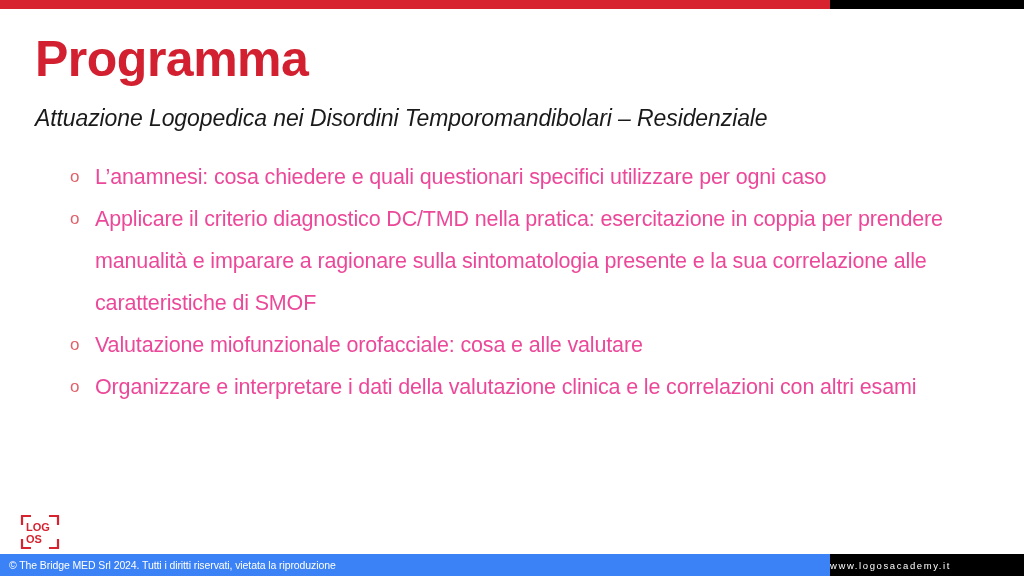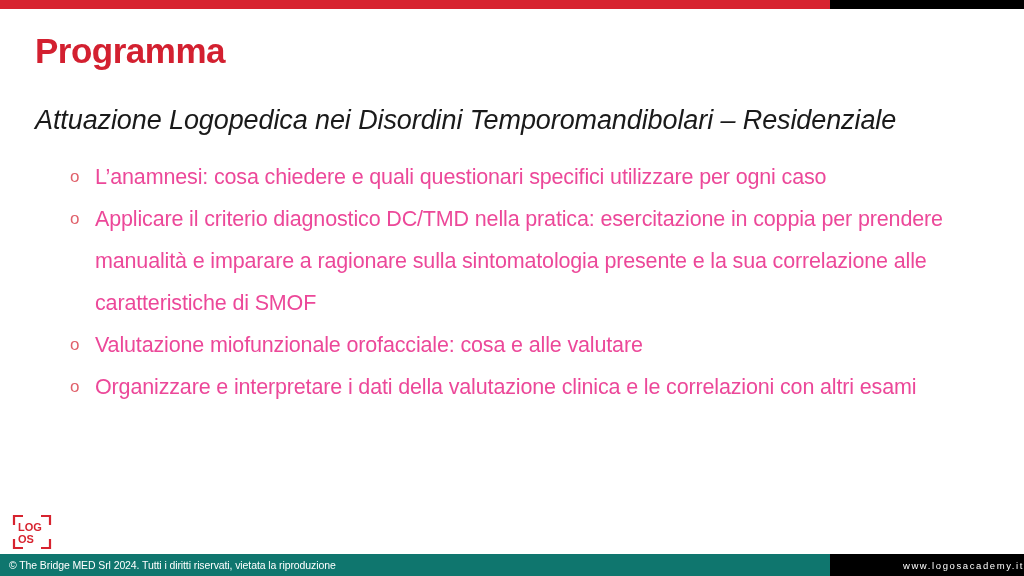--- a/index.html
+++ b/index.html
@@ -38,34 +38,34 @@
     flex: 1;
     height: 100%;
     background: #000000;
   }
 
   
   .title {
     position: absolute;
     left: 35px;
     top: 33px;
-    font-size: 35px;
+    font-size: 50px;
     font-weight: bold;
     color: #d32030;
     letter-spacing: -0.5px;
     line-height: 1.05;
     white-space: nowrap;
   }
 
   
   .subtitle {
     position: absolute;
     left: 35px;
     top: 105px;
-    font-size: 27px;
+    font-size: 23px;
     font-style: italic;
     color: #1a1a1a;
     letter-spacing: -0.1px;
     white-space: nowrap;
     font-stretch: condensed;
   }
 
   
   .bullets {
     position: absolute;
@@ -93,58 +93,58 @@
     flex: 1;
     font-size: 21.5px;
     color: #ec4899;
     line-height: 42px;
     letter-spacing: -0.15px;
   }
 
   
   .logo {
     position: absolute;
-    left: 12px;
+    left: 20px;
     top: 514px;
     width: 40px;
     height: 36px;
   }
   .logo svg { display: block; }
 
   
   .bottombar {
     position: absolute;
     left: 0;
     bottom: 0;
     width: 1024px;
     height: 22px;
     display: flex;
   }
   .bottombar-red {
     width: 830px;
     height: 100%;
-    background: #0f766e;
+    background: #3b82f6;
     display: flex;
     align-items: center;
     padding-left: 9px;
     box-sizing: border-box;
   }
   .copyright {
     color: #ffffff;
     font-size: 10.5px;
     letter-spacing: -0.1px;
     white-space: nowrap;
   }
   .bottombar-black {
     flex: 1;
     height: 100%;
     background: #000000;
     display: flex;
     align-items: center;
-    justify-content: flex-end;
+    justify-content: flex-start;
   }
   .website {
     color: #ffffff;
     font-size: 9.5px;
     letter-spacing: 1.6px;
     white-space: nowrap;
   }
 </style>
 </head>
 <body>

